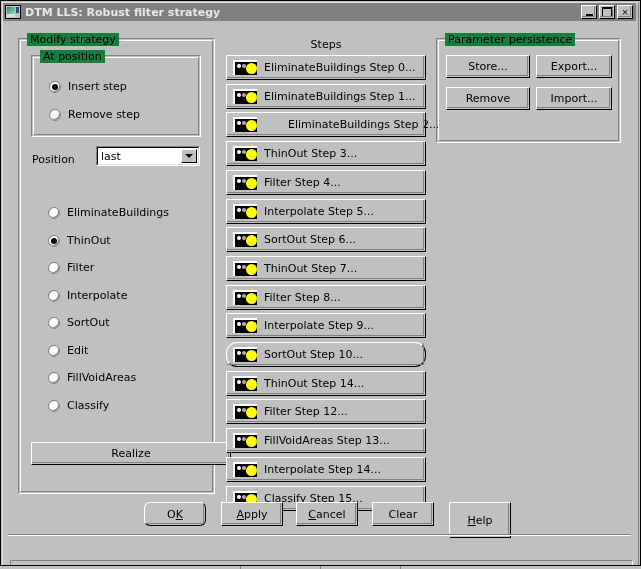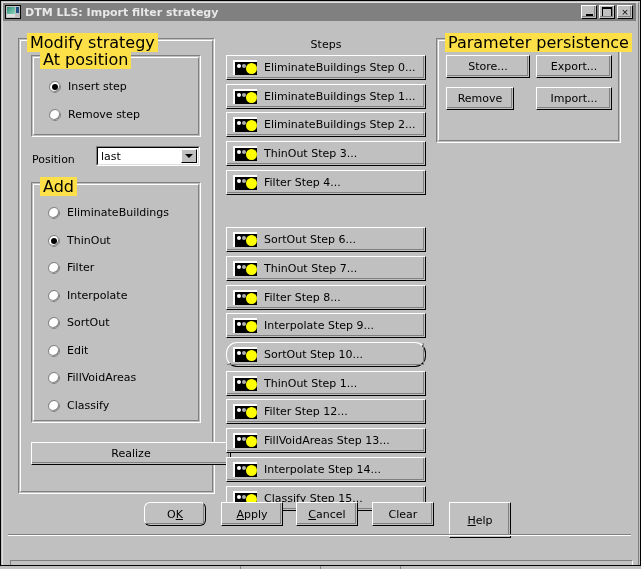--- a/index.html
+++ b/index.html
@@ -143,23 +143,23 @@
     position: absolute;
     left: 1px; top: 1px; right: 1px; bottom: 1px;
     border: 1px solid #ffffff;
     border-right-color: #808080;
     border-bottom-color: #808080;
     pointer-events: none;
   }
   .group > .glabel {
     position: absolute;
     top: -6px; left: 8px;
-    background: #fde047;
+    background: #15803d;
     padding: 0 3px;
-    font-size: 16px;
+    font-size: 11px;
     color: #000;
     z-index: 2;
     white-space: nowrap;
   }
 
   
   .radio-row {
     position: absolute;
     display: flex;
     align-items: center;
@@ -402,21 +402,21 @@
 <div id="app">
   <div class="window">
     <div class="win-inner"></div>
 
     <div class="titlebar">
       <div class="title-icon">
         <div class="scr"></div>
           <div class="scr2"></div>
           <div class="bar"></div>
       </div>
-      <span class="title-text">DTM LLS: Import filter strategy</span>
+      <span class="title-text">DTM LLS: Robust filter strategy</span>
       <div class="title-buttons">
         <div class="tbtn tbtn-min">
             <span class="g">
               <i></i>
             </span>
           </div>
         <div class="tbtn tbtn-max">
             <span class="g">
               <i></i>
             </span>
@@ -445,23 +445,20 @@
         <span class="radio"></span>
         <span class="radio-label">Remove step</span>
       </div>
 
       <span class="lbl" style="left:29px; top:131px;">Position</span>
       <div class="combo" style="left:93px; top:124px; width:104px; height:20px;">
         <span class="combo-text">last</span>
         <span class="combo-arrow"></span>
       </div>
 
-      <div class="group" style="left:28px; top:160px; width:170px; height:241px;">
-        <span class="glabel">Add</span>
-      </div>
 
       <div class="radio-row" style="left:45px; top:184px;">
         <span class="radio"></span>
         <span class="radio-label">EliminateBuildings</span>
       </div>
       <div class="radio-row" style="left:45px; top:212px;">
         <span class="radio checked"></span>
         <span class="radio-label">ThinOut</span>
       </div>
       <div class="radio-row" style="left:45px; top:239px;">
@@ -507,21 +504,21 @@
           </div>
           <div class="step-btn" style="top: 28.7px;">
             <span class="step-icon">
               <span class="blk"></span>
               <span class="d1"></span>
               <span class="d2"></span>
               <span class="big"></span>
             </span>
             <span class="step-label">EliminateBuildings Step 1...</span>
           </div>
-          <div class="step-btn" style="top: 57.4px;">
+          <div class="step-btn" style="top: 57.4px; gap: 24px;">
             <span class="step-icon">
               <span class="blk"></span>
               <span class="d1"></span>
               <span class="d2"></span>
               <span class="big"></span>
             </span>
             <span class="step-label">EliminateBuildings Step 2...</span>
           </div>
           <div class="step-btn" style="top: 86.1px;">
             <span class="step-icon">
@@ -534,20 +531,29 @@
           </div>
           <div class="step-btn" style="top: 114.8px;">
             <span class="step-icon">
               <span class="blk"></span>
               <span class="d1"></span>
               <span class="d2"></span>
               <span class="big"></span>
             </span>
             <span class="step-label">Filter Step 4...</span>
           </div>
+          <div class="step-btn" style="top: 143.5px;">
+            <span class="step-icon">
+              <span class="blk"></span>
+              <span class="d1"></span>
+              <span class="d2"></span>
+              <span class="big"></span>
+            </span>
+            <span class="step-label">Interpolate Step 5...</span>
+          </div>
           <div class="step-btn" style="top: 172.2px;">
             <span class="step-icon">
               <span class="blk"></span>
               <span class="d1"></span>
               <span class="d2"></span>
               <span class="big"></span>
             </span>
             <span class="step-label">SortOut Step 6...</span>
           </div>
           <div class="step-btn" style="top: 200.9px;">
@@ -586,21 +592,21 @@
             </span>
             <span class="step-label">SortOut Step 10...</span>
           </div>
           <div class="step-btn" style="top: 315.7px;">
             <span class="step-icon">
               <span class="blk"></span>
               <span class="d1"></span>
               <span class="d2"></span>
               <span class="big"></span>
             </span>
-            <span class="step-label">ThinOut Step 1...</span>
+            <span class="step-label">ThinOut Step 14...</span>
           </div>
           <div class="step-btn" style="top: 344.4px;">
             <span class="step-icon">
               <span class="blk"></span>
               <span class="d1"></span>
               <span class="d2"></span>
               <span class="big"></span>
             </span>
             <span class="step-label">Filter Step 12...</span>
           </div>
@@ -636,21 +642,21 @@
       <div class="group" style="left:433px; top:16px; width:185px; height:105px;">
         <span class="glabel">Parameter persistence</span>
       </div>
 
       <div class="btn" style="left:443px; top:33px; width:84px; height:23px;">
         <span>Store...</span>
       </div>
       <div class="btn" style="left:533px; top:33px; width:76px; height:23px;">
         <span>Export...</span>
       </div>
-      <div class="btn" style="left:443px; top:65px; width:68px; height:23px;">
+      <div class="btn" style="left:443px; top:65px; width:84px; height:23px;">
         <span>Remove</span>
       </div>
       <div class="btn" style="left:533px; top:65px; width:76px; height:23px;">
         <span>Import...</span>
       </div>
 
 
       <div class="btn" style="left:141px; top:480px; width:62px; height:24px;border-radius:6px;">
 
         <span id="btn-ok">O<u>K</u></span>

